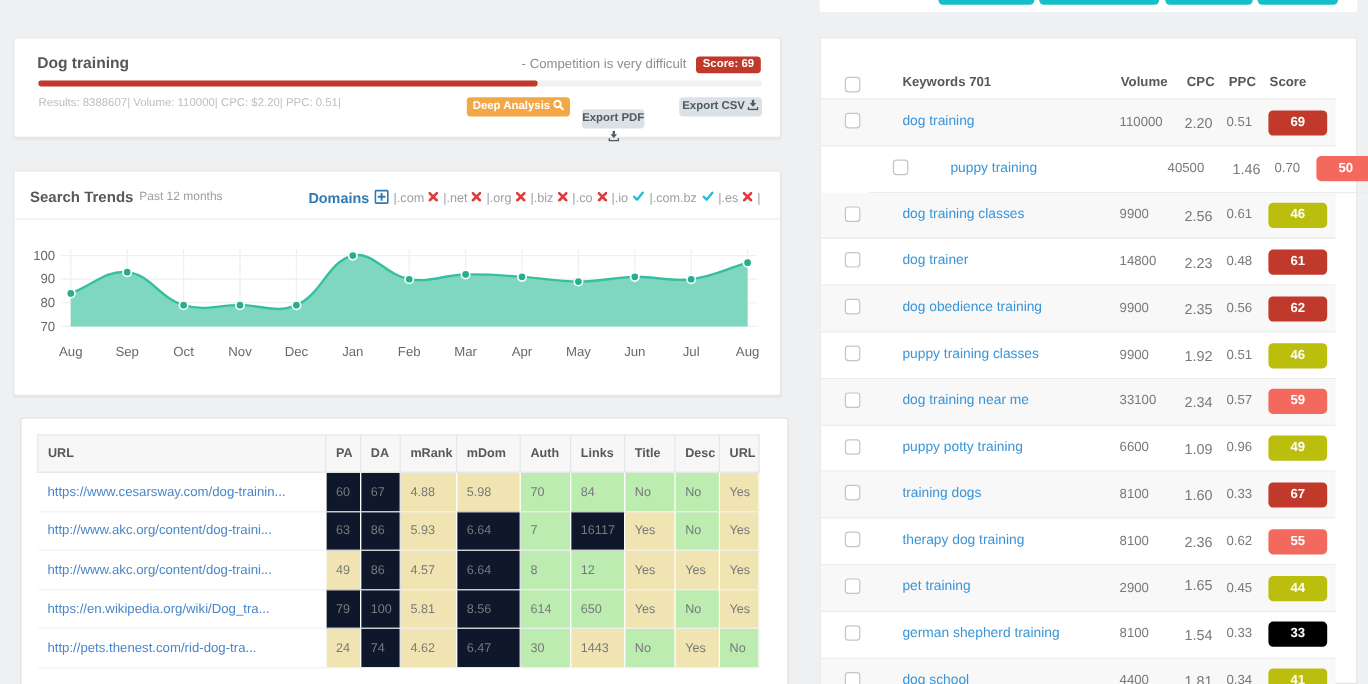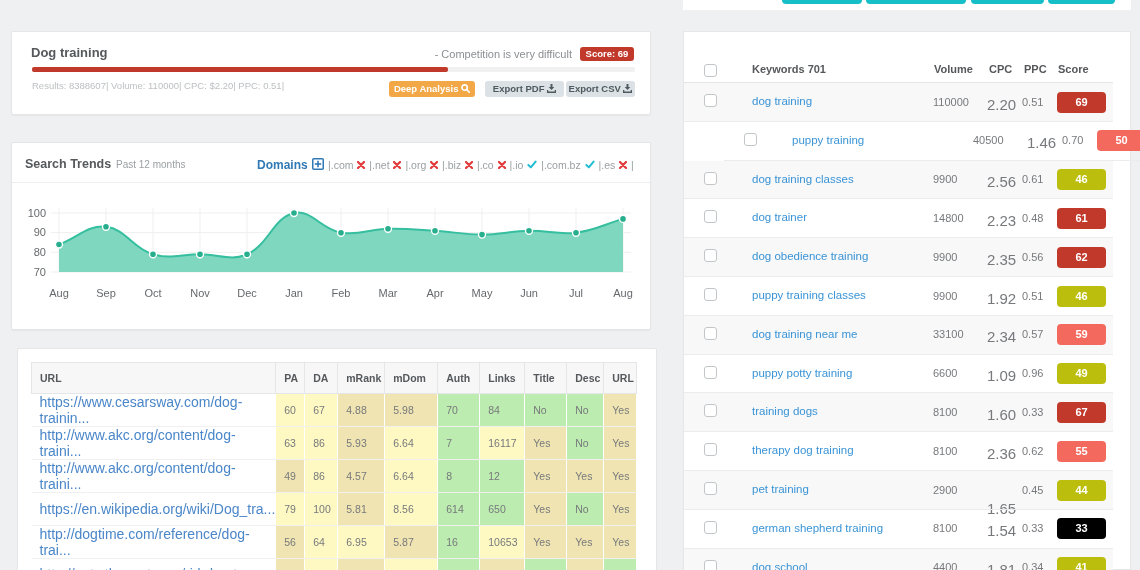--- a/index.html
+++ b/index.html
@@ -9,56 +9,56 @@
 
 #card1 { left:11px; top:31px; width:640px; height:84px; }
 #c1title { position:absolute; left:19px; top:13px; font-size:13px; font-weight:bold; color:#55595c; }
 #c1comp { position:absolute; right:78px; top:16px; font-size:11px; color:#8a8f92; }
 #scorebadge { position:absolute; left:568px; top:15px; width:54px; height:14px; background:#c0392b; border-radius:3px; color:#fff; font-size:9.5px; font-weight:bold; text-align:center; line-height:14px; }
 #pbar { position:absolute; left:20px; top:35px; width:603px; height:4.5px; background:#f1f1f1; border-radius:2px; }
 #pbar > div { width:69%; height:4.5px; background:#c0392b; border-radius:2px; }
 #c1results { position:absolute; left:20px; top:48px; font-size:9.5px; color:#bcc0c2; }
 .btn { position:absolute; top:49px; height:16px; border-radius:3px; font-size:9.5px; font-weight:bold; text-align:center; line-height:16px; }
 #btn-deep { left:377px; width:86px; background:#f3a847; color:#fff; }
-#btn-pdf { left:473px; width:79px; background:#dbe1e4; color:#4e5a60; }
+#btn-pdf { left:473px; width:52px; background:#dbe1e4; color:#4e5a60;margin-top:10px; }
 #btn-csv { left:554px; width:69px; background:#dbe1e4; color:#4e5a60; }
 .btn svg { vertical-align:-1px; }
 
 
 #card2 { left:11px; top:142px; width:640px; height:188px; }
 #c2head { position:absolute; left:0; top:0; width:100%; height:40px; border-bottom:1px solid #eceeef; }
 #c2title { position:absolute; left:13px; top:14px; font-size:12.5px; font-weight:bold; color:#55595c; }
 #c2sub { position:absolute; left:104px; top:16px; font-size:10px; color:#9aa0a3; }
 #domains { position:absolute; left:245px; top:15px; font-size:12px; font-weight:bold; color:#3079b5; }
 #plusicon { position:absolute; left:300px; top:15px; }
 #domlist { position:absolute; left:316px; top:16px; font-size:10.5px; color:#9aa0a3; white-space:nowrap; }
 #domlist svg { vertical-align:0px; margin:0 1px; }
 
 
 #card3 { left:17px; top:348px; width:640px; height:260px; }
 #utable { position:absolute; left:13px; top:13px; border-collapse:collapse; font-size:10.5px; }
 #utable th { font-size:10.5px; font-weight:bold; color:#55595c; background:#f7f7f8; border:1px solid #e4e6e7; text-align:left; padding:0 0 0 8px; height:31px; }
 #utable td { border:1px solid #fff; border-bottom:1px solid #f0f0f0; padding:0 0 0 8px; height:32.6px; color:#77797c; }
 #utable td.u { border:0; border-bottom:1px solid #f0f0f0; }
-#utable .lnk { color:#4a86c8; font-size:14px; }
+#utable .lnk { color:#4a86c8; font-size:11px; }
 .cy { background:#f0e5b2; }
-.cp { background:#fef9c3; }
+.cp { background:#0f172a; }
 .cg { background:#bcecb0; }
 
 
 #topbar { position:absolute; left:683px; top:0; width:448px; height:10px; background:#fff; }
 .tbtn { position:absolute; top:-10px; height:14px; background:#16bec7; border-radius:4px; }
 #rightcard { position:absolute; left:683px; top:31px; width:448px; height:539px; background:#fff; border:1px solid #e4e6e7; }
 .krow { position:absolute; left:0; width:429px; height:38.8px; }
 .krow.stripe { background:#f8f8f9; }
 .krow .bb { position:absolute; left:0; bottom:0; width:100%; border-bottom:1px solid #ececee; }
 .cb { position:absolute; left:20px; width:13px; height:13px; border:1.5px solid #c2c6c9; border-radius:3px; background:#fff; }
 .kw { position:absolute; left:68px; font-size:11.5px; color:#3a94d6; }
 .vol { position:absolute; left:249px; font-size:11px; color:#77797c; }
-.cpc { position:absolute; left:303px; font-size:15px; color:#77797c; }
+.cpc { position:absolute; left:303px; font-size:12px; color:#77797c; }
 .ppc { position:absolute; left:338px; font-size:11px; color:#77797c; }
 .badge { position:absolute; left:373px; width:49px; height:21px; border-radius:4px; color:#fff; font-size:11px; font-weight:bold; text-align:center; line-height:21px; }
 .b-red { background:#c0392b; }
 .b-sal { background:#f4695e; }
 .b-oli { background:#bcbe0e; }
 .b-grn { background:#000000; }
 #khead { position:absolute; left:0; top:26px; width:429px; height:25px; border-bottom:1px solid #e6e6e8; font-weight:bold; color:#55585a; font-size:11px; }
 </style>
 </head>
 <body>
@@ -233,32 +233,20 @@
           <td class="cp">100</td>
           <td class="cy">5.81</td>
           <td class="cp">8.56</td>
           <td class="cg">614</td>
           <td class="cg">650</td>
           <td class="cy">Yes</td>
           <td class="cg">No</td>
           <td class="cy">Yes</td>
         </tr>
     <tr>
-          <td class="u"><span class="lnk">http://dogtime.com/reference/dog-trai...</span></td>
-          <td class="cy">56</td>
-          <td class="cp">64</td>
-          <td class="cp">6.95</td>
-          <td class="cy">5.87</td>
-          <td class="cg">16</td>
-          <td class="cp">10653</td>
-          <td class="cy">Yes</td>
-          <td class="cy">Yes</td>
-          <td class="cy">Yes</td>
-        </tr>
-    <tr>
           <td class="u"><span class="lnk">http://pets.thenest.com/rid-dog-tra...</span></td>
           <td class="cy">24</td>
           <td class="cp">74</td>
           <td class="cy">4.62</td>
           <td class="cp">6.47</td>
           <td class="cg">30</td>
           <td class="cy">1443</td>
           <td class="cg">No</td>
           <td class="cy">Yes</td>
           <td class="cg">No</td>
@@ -370,21 +358,21 @@
     <span class="vol" style="top:12.5px">8100</span>
     <span class="cpc" style="top:12.5px">2.36</span>
     <span class="ppc" style="top:12.5px">0.62</span>
     <span class="badge b-sal" style="top:8.5px">55</span>
     <div class="bb"></div>
     </div>
     <div class="krow stripe" style="top: 439px;">
       <div class="cb" style="top:11px"></div>
     <span class="kw" style="top:12px">pet training</span>
     <span class="vol" style="top:12.5px">2900</span>
-    <span class="cpc" style="top:29px">1.65</span>
+    <span class="cpc" style="top:10px">1.65</span>
     <span class="ppc" style="top:12.5px">0.45</span>
     <span class="badge b-oli" style="top:8.5px">44</span>
     <div class="bb"></div>
     </div>
     <div class="krow" style="top: 477.8px;">
       <div class="cb" style="top:11px"></div>
     <span class="kw" style="top:12px">german shepherd training</span>
     <span class="vol" style="top:12.5px">8100</span>
     <span class="cpc" style="top:12.5px">1.54</span>
     <span class="ppc" style="top:12.5px">0.33</span>

